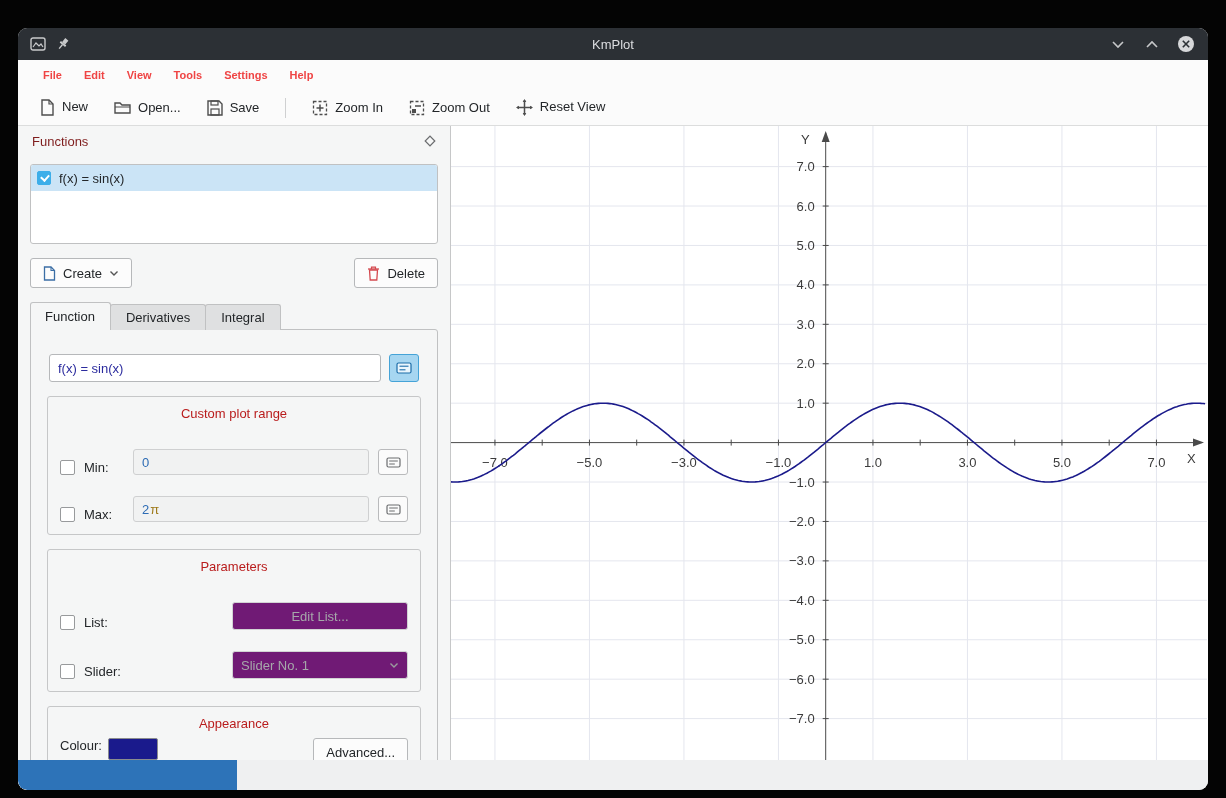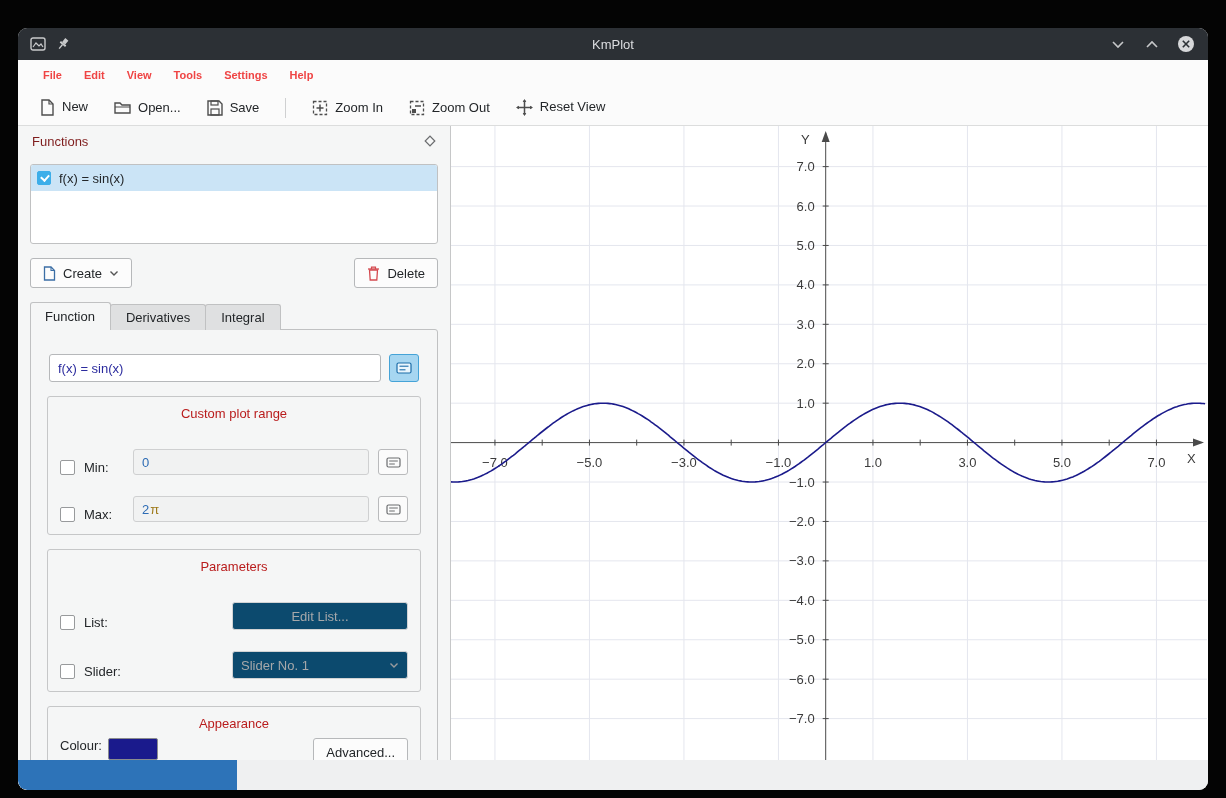--- a/index.html
+++ b/index.html
@@ -32,21 +32,21 @@
   .fn-item { height:26px; background:#cbe4f6; display:flex; align-items:center; gap:8px; padding-left:6px; }
   .fn-label { font-size:13px; color:#232629; }
   
   .checkbox { width:15px; height:15px; background:#ffffff; border:1px solid #989a9c; border-radius:2px; position:relative; flex:0 0 auto; }
   .checkbox.checked { width:14px; height:14px; background:#3daee9; border-color:#3daee9; }
   .checkbox.checked::after { content:""; position:absolute; left:3px; top:2px; width:6px; height:4px;
       border-left:2px solid #fff; border-bottom:2px solid #fff; transform:rotate(-48deg); }
   
   .btn { display:inline-flex; align-items:center; gap:7px; height:30px; padding:0 12px; background:#fcfcfc;
          border:1px solid #b6b8ba; border-radius:3px; font-size:13px; color:#232629; font-family:inherit; }
-  .btn.disabled { background:#0c4a6e; border-color:#d2d3d4; color:#a6a8aa; }
+  .btn.disabled { background:#701a75; border-color:#d2d3d4; color:#a6a8aa; }
   .btn-row { margin:14px 12px 0; display:flex; justify-content:space-between; align-items:center; }
   
   .tabs { margin:16px 0 0 12px; display:flex; position:relative; z-index:2; }
   .tab { height:26px; display:flex; align-items:center; padding:0 15px; font-size:13px; color:#232629;
          background:#dfe0e1; border:1px solid #c0c1c2; border-bottom:none; border-radius:3px 3px 0 0; margin-right:-1px; }
   .tab.active { background:#f5f6f6; height:28px; margin-top:-2px;padding-left:14px; }
   .tab-frame { margin:0 12px; border:1px solid #c0c1c2; border-radius:0 3px 3px 3px; padding:14px 14px 18px; margin-top:-1px; background:#f5f6f6; position:relative; z-index:1; }
   .equation-row { display:flex; gap:8px; margin:10px 4px 0; align-items:center; }
   .equation-input { flex:1; height:28px; background:#fff; border:1px solid #b6b8ba; border-radius:3px;
         padding:0 8px; font-size:13px; color:#2b2b9e; font-family:inherit; }

